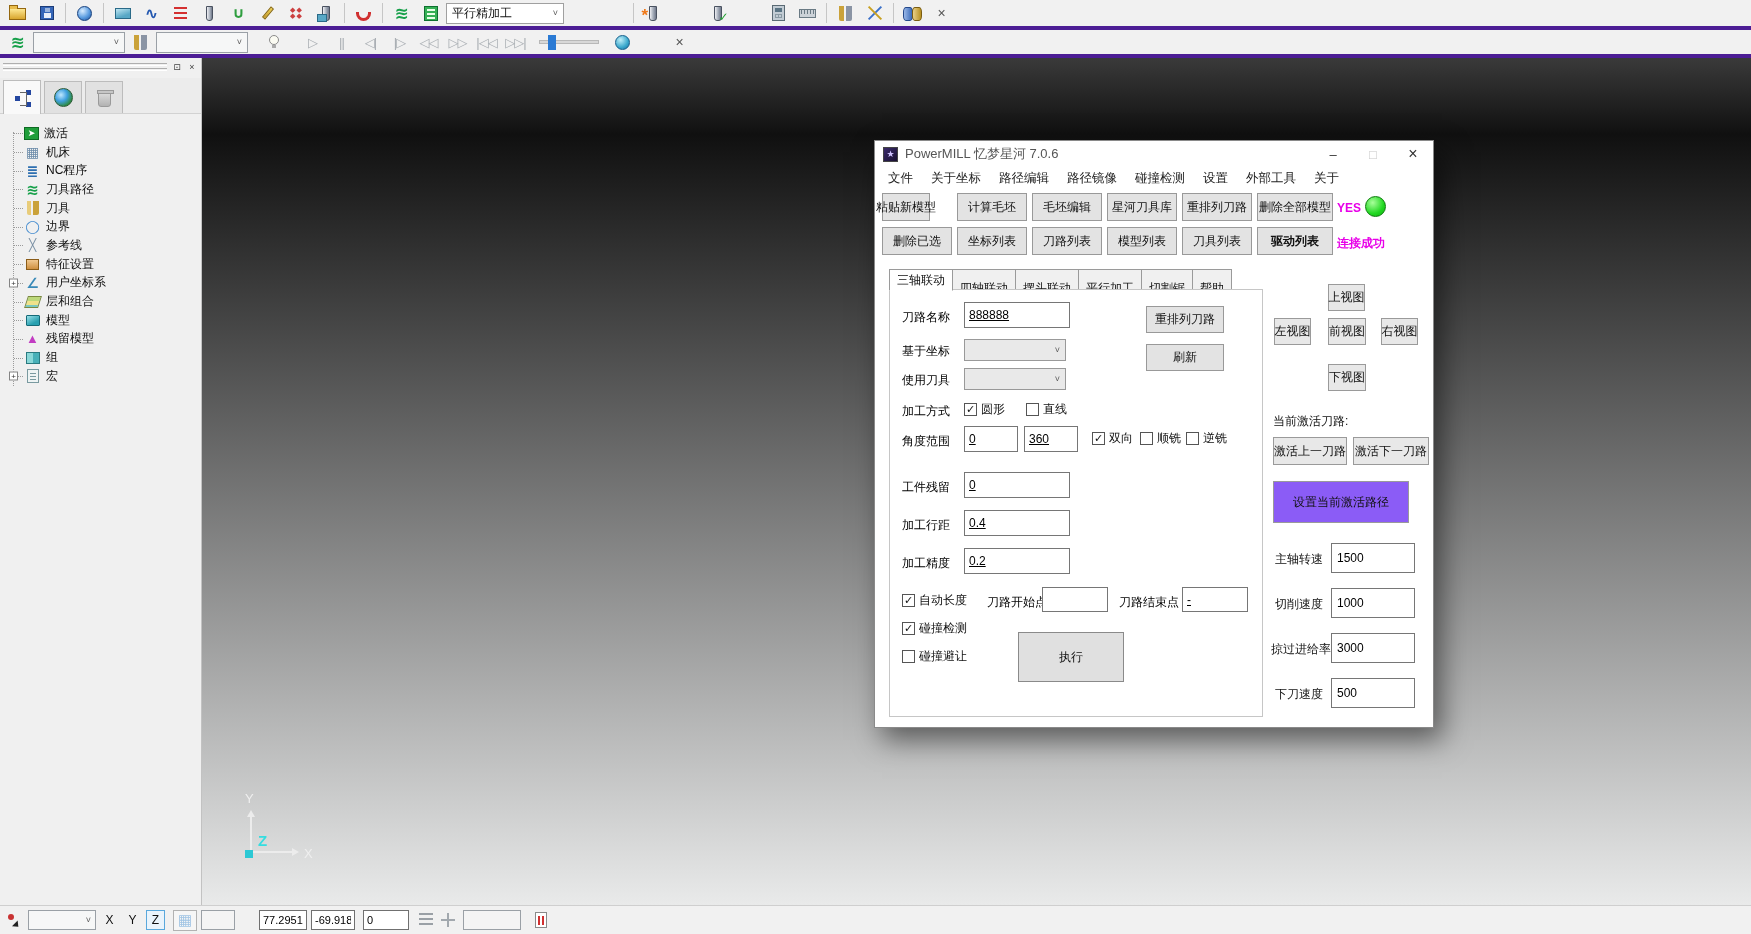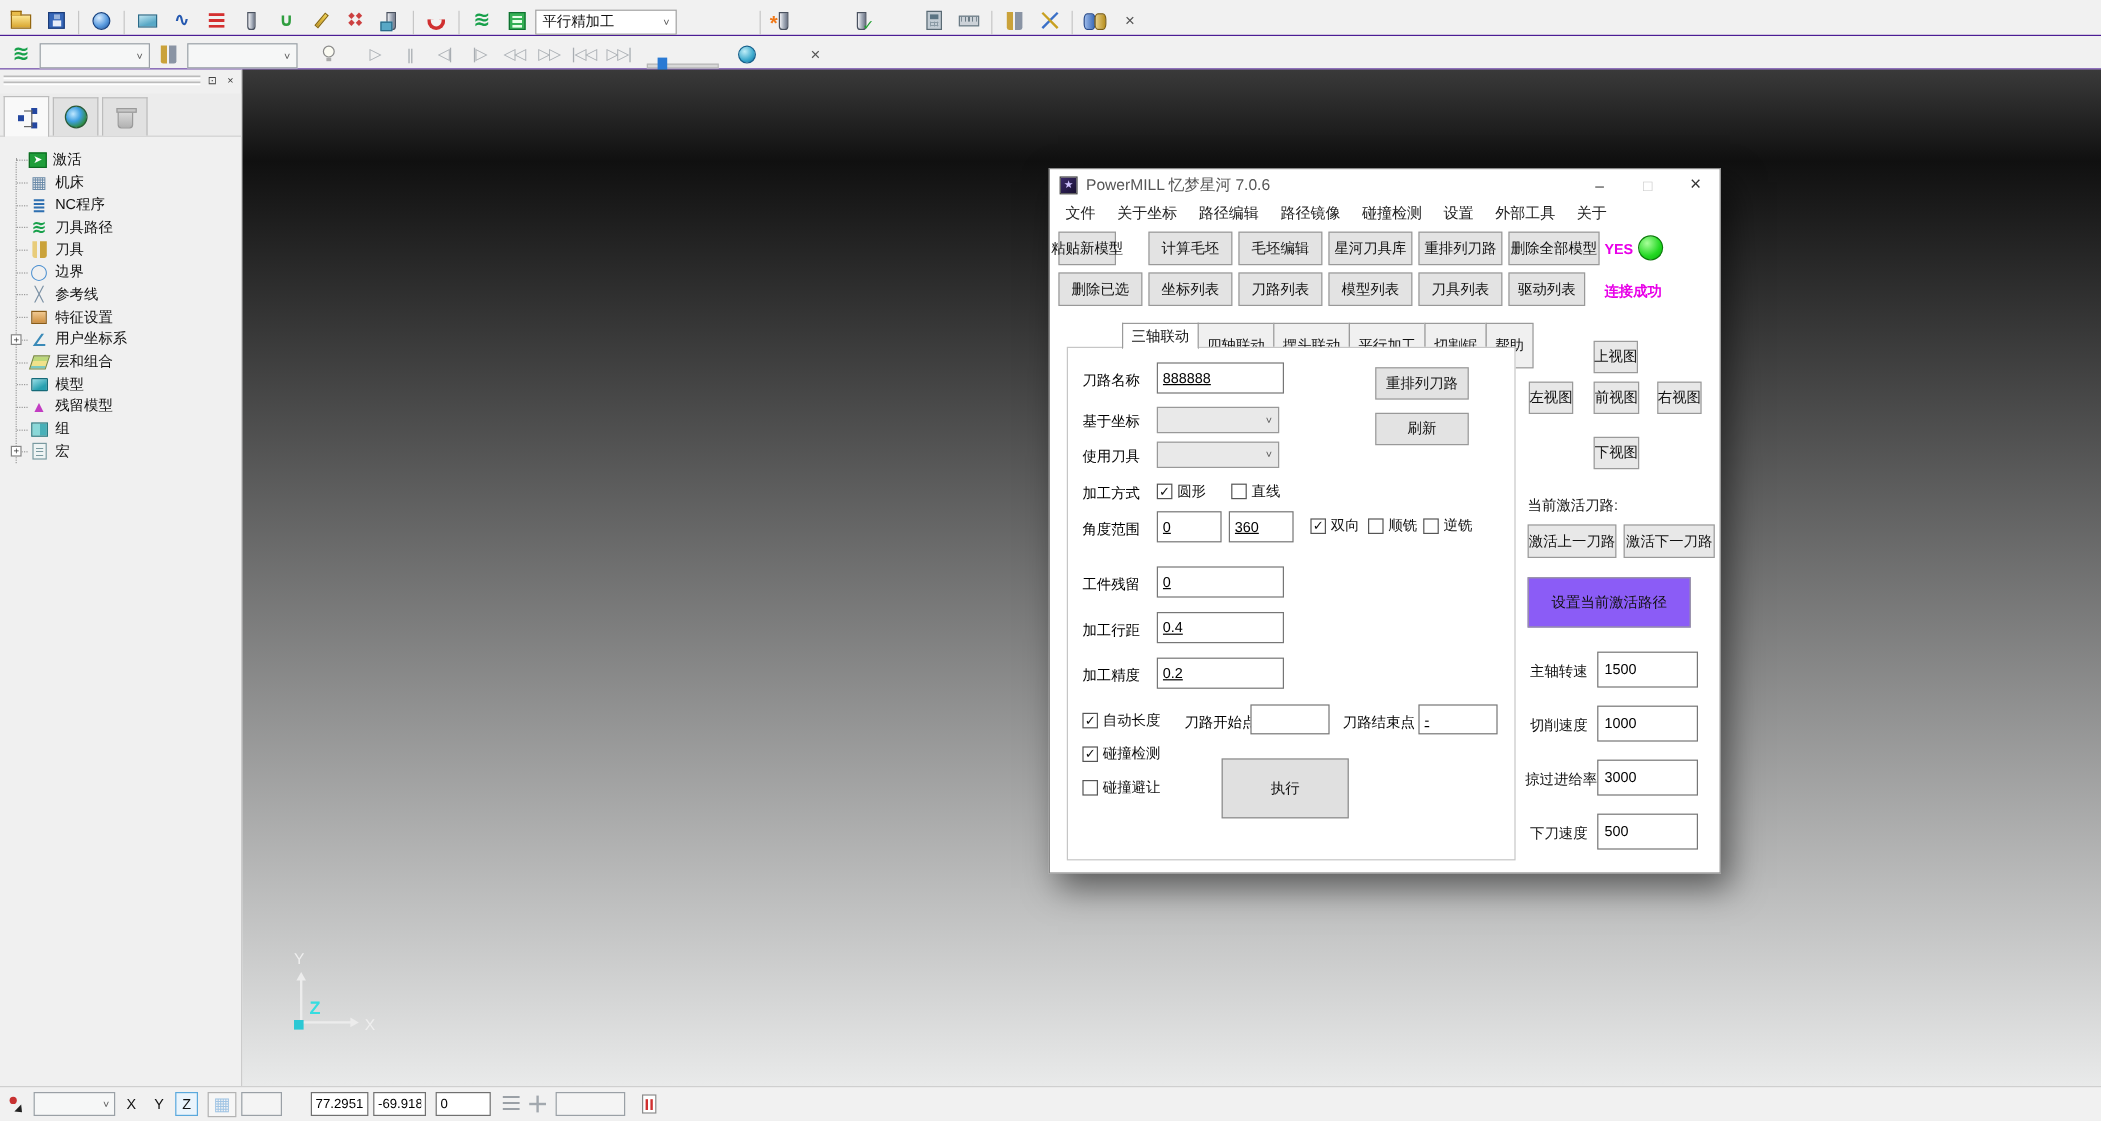--- a/index.html
+++ b/index.html
@@ -7,22 +7,22 @@
   body {
     position: relative;
     font-family: "Liberation Sans", "DejaVu Sans", sans-serif;
     background:#f0f0f0;
     overflow:hidden;
     font-size:12px;
     color:#111;
   }
 
   
-  .tb { position:absolute; left:0; right:0; display:flex; align-items:flex-end;
-        background:#f1f1f1; border-bottom:1px solid #4c1d95; padding:0 4px; gap:2px; }
+  .tb { position:absolute; left:0; right:0; display:flex; align-items:center;
+        background:#f1f1f1; border-bottom:4px solid #4c1d95; padding:0 4px; gap:2px; }
   #toolbar1 { top:0; height:30px; }
   #toolbar2 { top:30px; height:28px; }
   .sep { width:1px; height:20px; background:#c6c6c6; margin:0 3px; flex:none; }
   .tbtn { width:27px; height:24px; display:flex; align-items:center; justify-content:center; flex:none; }
   .spacer { flex:none; }
 
   .combo { height:21px; background:#fff; border:1px solid #a0a0a0; display:flex;
            align-items:center; font-size:12px; padding:0 5px; flex:none; }
   .combo .chev { margin-left:auto; color:#555; font-size:9px; padding-left:6px; }
   .combo.sunken { background:#f6f7f7; border-color:#9aa0a6; }
@@ -154,21 +154,21 @@
   .wc-close::before{content:"×";font-size:16px;}
   .dlg-menu{height:22px;display:flex;align-items:center;padding-left:4px;}
   .mitem{padding:0 9px;font-size:12.5px;color:#222;white-space:nowrap;}
 
   .abtn{position:absolute;height:28px;background:#e3e3e3;border:1px solid #999;
       display:flex;align-items:center;justify-content:center;font-size:12px;white-space:nowrap;}
   .magenta{position:absolute;color:#e800e8;font-weight:bold;font-size:12px;white-space:nowrap;}
   .led{position:absolute;width:21px;height:21px;border-radius:50%;border:1px solid #0a7a0a;
       background:radial-gradient(circle at 35% 30%,#a8ff9a,#22d822 60%,#0fae10);}
 
-  .dtabs{position:absolute;left:14px;top:128px;display:flex;height:38px;margin-left:46px;}
+  .dtabs{position:absolute;left:14px;top:128px;display:flex;height:38px;}
   .dtab{border:1px solid #9a9a9a;background:#f0f0f0;padding:0 7px;display:flex;align-items:center;
       font-size:12px;margin-right:-1px;white-space:nowrap;}
   .dtab.active{background:#fff;height:22px;border-bottom:1px solid #fff;z-index:3;}
   .gbox{position:absolute;left:14px;top:148px;width:374px;height:428px;border:1px solid #c6c6c6;background:#fff;}
 
   .flabel{position:absolute;font-size:12px;white-space:nowrap;color:#000;}
   .finput{position:absolute;border:1px solid #767676;background:#fff;font-size:12px;padding:0 4px;
       font-family:"Liberation Sans","DejaVu Sans",sans-serif;text-decoration:underline;}
   .fcombo{position:absolute;height:22px;background:#e9e9e9;border:1px solid #999;display:flex;align-items:center;}
   .fcombo .chev{margin-left:auto;color:#555;font-size:9px;padding-right:5px;}
@@ -460,21 +460,21 @@
   <div class="abtn" style="left:307px;top:52px;width:70px;">重排列刀路</div>
   <div class="abtn" style="left:382px;top:52px;width:76px;">删除全部模型</div>
   <span class="magenta" style="left:462px;top:60px;">YES</span>
   <span class="led" style="left:490px;top:55px;"></span>
 
   <div class="abtn" style="left:7px;top:86px;width:70px;">删除已选</div>
   <div class="abtn" style="left:82px;top:86px;width:70px;">坐标列表</div>
   <div class="abtn" style="left:157px;top:86px;width:70px;">刀路列表</div>
   <div class="abtn" style="left:232px;top:86px;width:70px;">模型列表</div>
   <div class="abtn" style="left:307px;top:86px;width:70px;">刀具列表</div>
-  <div class="abtn" style="left:382px;top:86px;width:64px;">驱动列表</div>
+  <div class="abtn" style="left:382px;top:86px;width:76px;font-weight:bold;">驱动列表</div>
   <span class="magenta" style="left:462px;top:94px;">连接成功</span>
 
   <div class="dtabs">
     <span class="dtab active">三轴联动</span>
     <span class="dtab">四轴联动</span>
     <span class="dtab">摆头联动</span>
     <span class="dtab">平行加工</span>
     <span class="dtab">切割锯</span>
     <span class="dtab">帮助</span>
   </div>

